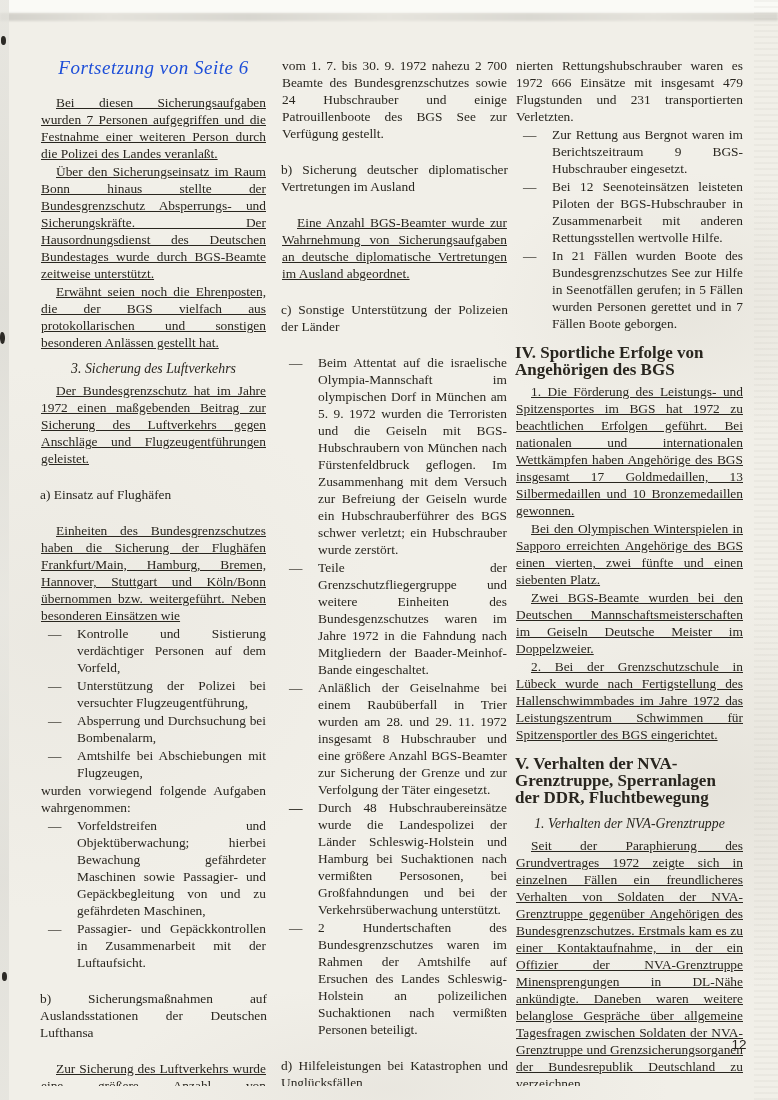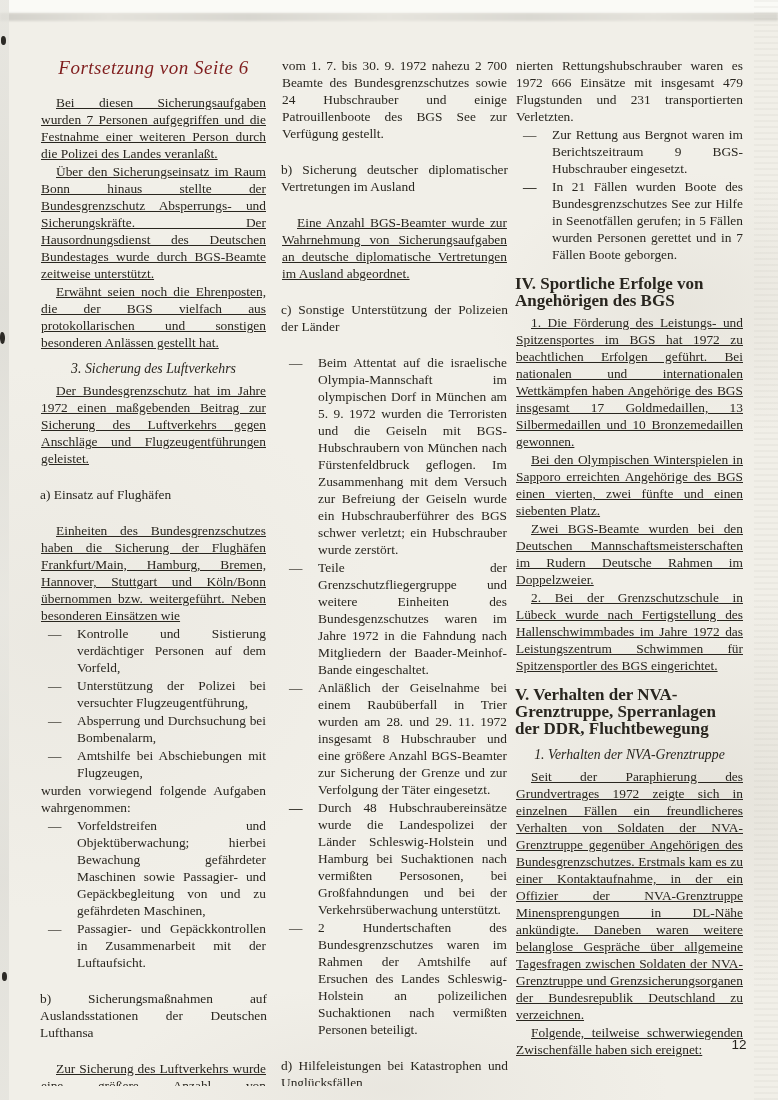--- a/index.html
+++ b/index.html
@@ -31,21 +31,21 @@
 
   
   .col{position:absolute;top:56px;width:227px;height:1030px;overflow:hidden;
     font-size:13.4px;line-height:17px;text-align:justify;}
   .col-left{left:40px;}
   .col-middle{left:281px;}
   .col-right{left:515px;width:229px;}
 
   .continuation{
     font-style:italic;font-size:19px;line-height:24px;text-align:center;
-    margin:0 0 14px 0;letter-spacing:.5px;color:#7f1d1d;
+    margin:0 0 14px 0;letter-spacing:.5px;color:#1d4ed8;
   }
 
   .block{margin:1px;}
   .para{text-indent:15px;text-decoration:underline;}
   .para-flush{text-indent:0;}
   .label{text-indent:0;margin:19px 0;}
   .heading-italic{font-style:italic;text-align:center;margin:9px 0 5px;font-size:13.8px;}
   .heading-bold{font-weight:bold;text-align:left;margin:12px 0 5px;font-size:17px;}
   .item{position:relative;padding-left:36px;}
   .item .dash{position:absolute;left:7px;top:0;}
@@ -103,26 +103,26 @@
         <div class="block item"><span class="dash">—</span><span>Durch 48 Hubschraubereinsätze wurde die Landespolizei der Länder Schleswig-Holstein und Hamburg bei Suchaktionen nach vermißten Persosonen, bei Großfahndungen und bei der Verkehrsüberwachung unterstützt.</span></div>
         <div class="block item"><span class="dash">—</span><span>2 Hundertschaften des Bundesgrenzschutzes waren im Rahmen der Amtshilfe auf Ersuchen des Landes Schleswig-Holstein an polizeilichen Suchaktionen nach vermißten Personen beteiligt.</span></div>
         <div class="block label">d) Hilfeleistungen bei Katastrophen und Unglücksfällen</div>
       </div>
   </div>
 
   <div class="col col-right">
     <div class="blocks">
         <div class="block para-flush">nierten Rettungshubschrauber waren es 1972 666 Einsätze mit insgesamt 479 Flugstunden und 231 transportierten Verletzten.</div>
         <div class="block item"><span class="dash">—</span><span>Zur Rettung aus Bergnot waren im Berichtszeitraum 9 BGS-Hubschrauber eingesetzt.</span></div>
-        <div class="block item"><span class="dash">—</span></div>
+        <div class="block item"><span class="dash">—</span><span>Bei 12 Seenoteinsätzen leisteten Piloten der BGS-Hubschrauber in Zusammenarbeit mit anderen Rettungsstellen wertvolle Hilfe.</span></div>
         <div class="block item"><span class="dash">—</span><span>In 21 Fällen wurden Boote des Bundesgrenzschutzes See zur Hilfe in Seenotfällen gerufen; in 5 Fällen wurden Personen gerettet und in 7 Fällen Boote geborgen.</span></div>
         <div class="block heading-bold">IV. Sportliche Erfolge von Angehörigen des BGS</div>
         <div class="block para">1. Die Förderung des Leistungs- und Spitzensportes im BGS hat 1972 zu beachtlichen Erfolgen geführt. Bei nationalen und internationalen Wettkämpfen haben Angehörige des BGS insgesamt 17 Goldmedaillen, 13 Silbermedaillen und 10 Bronzemedaillen gewonnen.</div>
         <div class="block para">Bei den Olympischen Winterspielen in Sapporo erreichten Angehörige des BGS einen vierten, zwei fünfte und einen siebenten Platz.</div>
-        <div class="block para">Zwei BGS-Beamte wurden bei den Deutschen Mannschaftsmeisterschaften im Rudern Deutsche Rahmen im Doppelzweier.</div>
+        <div class="block para">Zwei BGS-Beamte wurden bei den Deutschen Mannschaftsmeisterschaften im Geiseln Deutsche Meister im Doppelzweier.</div>
         <div class="block para">2. Bei der Grenzschutzschule in Lübeck wurde nach Fertigstellung des Hallenschwimmbades im Jahre 1972 das Leistungszentrum Schwimmen für Spitzensportler des BGS eingerichtet.</div>
         <div class="block heading-bold">V. Verhalten der NVA-Grenztruppe, Sperranlagen der DDR, Fluchtbewegung</div>
         <div class="block heading-italic">1. Verhalten der NVA-Grenztruppe</div>
         <div class="block para">Seit der Paraphierung des Grundvertrages 1972 zeigte sich in einzelnen Fällen ein freundlicheres Verhalten von Soldaten der NVA-Grenztruppe gegenüber Angehörigen des Bundesgrenzschutzes. Erstmals kam es zu einer Kontaktaufnahme, in der ein Offizier der NVA-Grenztruppe Minensprengungen in DL-Nähe ankündigte. Daneben waren weitere belanglose Gespräche über allgemeine Tagesfragen zwischen Soldaten der NVA-Grenztruppe und Grenzsicherungsorganen der Bundesrepublik Deutschland zu verzeichnen.</div>
         <div class="block para">Folgende, teilweise schwerwiegenden Zwischenfälle haben sich ereignet:</div>
       </div>
   </div>
 
   <div class="page-number">12</div>
 

